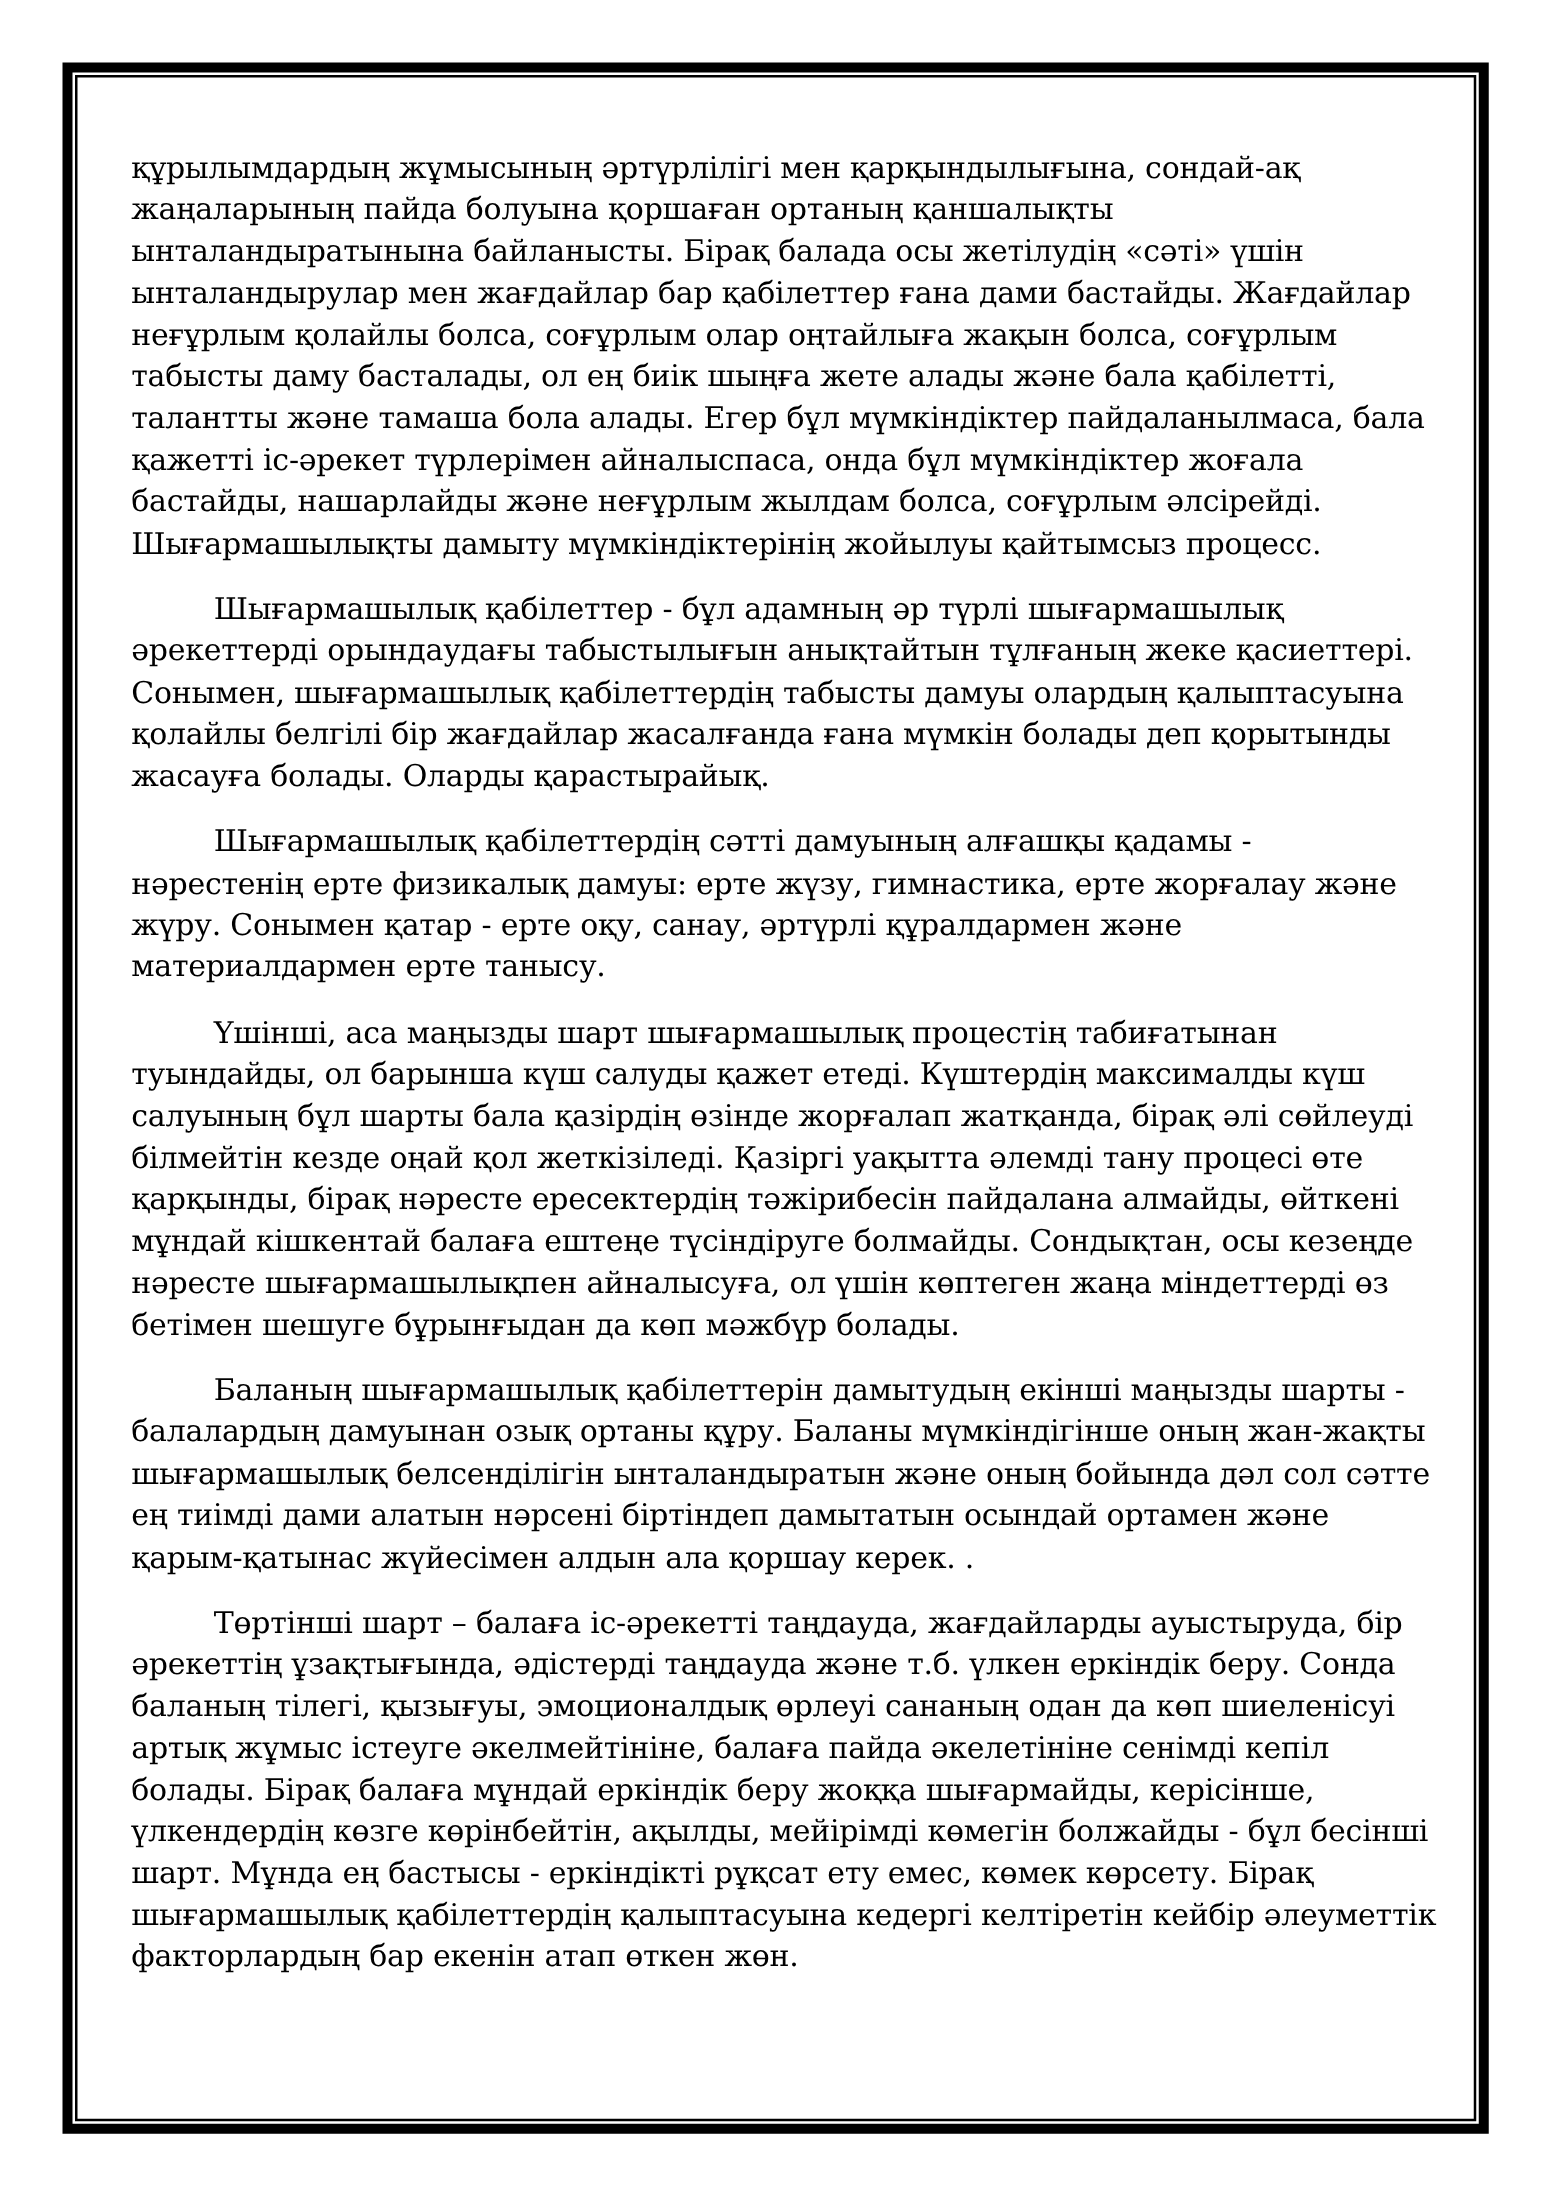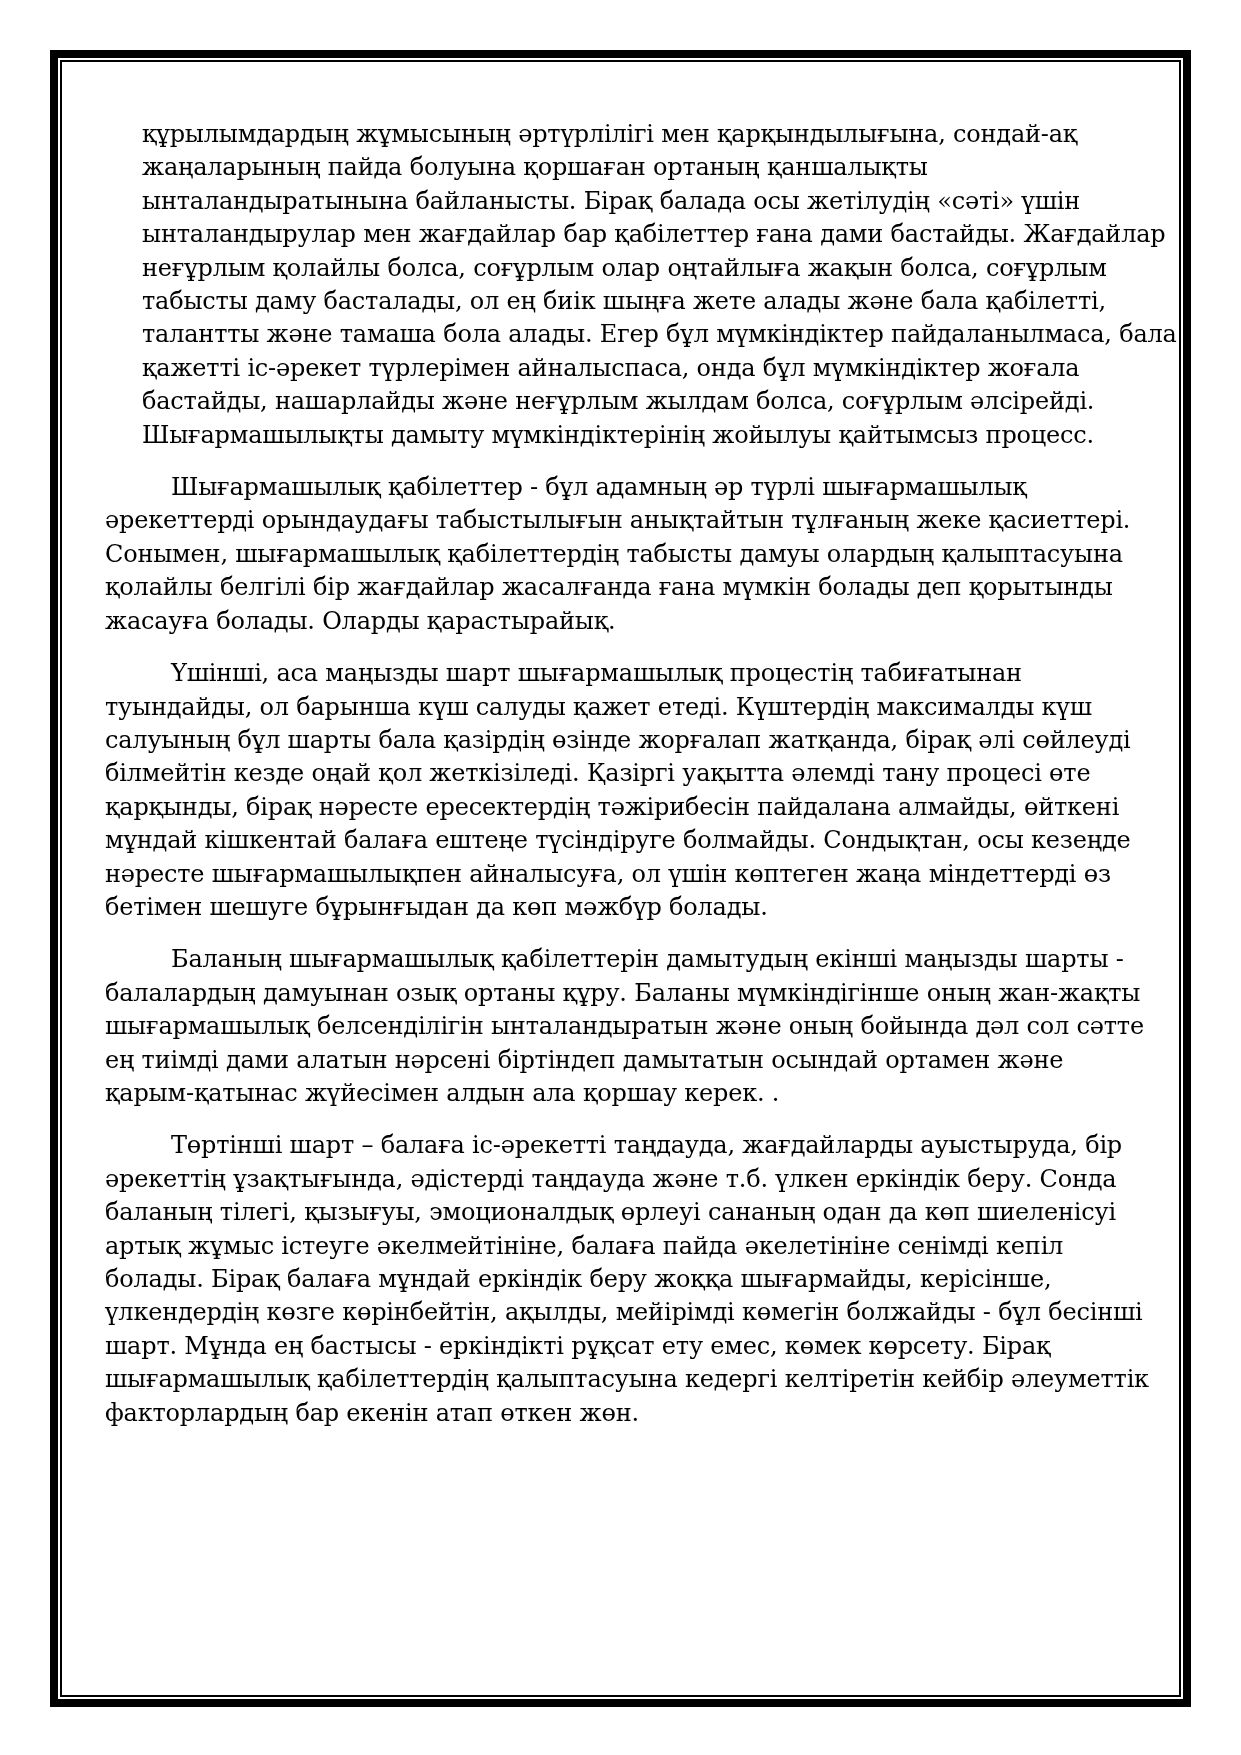--- a/index.html
+++ b/index.html
@@ -41,21 +41,20 @@
   .para {
     margin: 0 0 19px 0;
     font-size: 24px;
     line-height: 33.4px;
     white-space: pre;
     text-indent: 66px;
     letter-spacing: -0.2px;
   }
   .para.no-indent {
     text-indent: 0;
-    margin-left: 37px;
   }
 </style>
 </head>
 <body>
 
 <div class="page">
   <div class="frame-outer">
     <div class="frame-inner"></div>
   </div>
 
@@ -68,20 +67,24 @@
 табысты даму басталады, ол ең биік шыңға жете алады және бала қабілетті,
 талантты және тамаша бола алады. Егер бұл мүмкіндіктер пайдаланылмаса, бала
 қажетті іс-әрекет түрлерімен айналыспаса, онда бұл мүмкіндіктер жоғала
 бастайды, нашарлайды және неғұрлым жылдам болса, соғұрлым әлсірейді.
 Шығармашылықты дамыту мүмкіндіктерінің жойылуы қайтымсыз процесс.</p>
     <p class="para">Шығармашылық қабілеттер - бұл адамның әр түрлі шығармашылық
 әрекеттерді орындаудағы табыстылығын анықтайтын тұлғаның жеке қасиеттері.
 Сонымен, шығармашылық қабілеттердің табысты дамуы олардың қалыптасуына
 қолайлы белгілі бір жағдайлар жасалғанда ғана мүмкін болады деп қорытынды
 жасауға болады. Оларды қарастырайық.</p>
+    <p class="para">Шығармашылық қабілеттердің сәтті дамуының алғашқы қадамы -
+нәрестенің ерте физикалық дамуы: ерте жүзу, гимнастика, ерте жорғалау және
+жүру. Сонымен қатар - ерте оқу, санау, әртүрлі құралдармен және
+материалдармен ерте танысу.</p>
     <p class="para">Үшінші, аса маңызды шарт шығармашылық процестің табиғатынан
 туындайды, ол барынша күш салуды қажет етеді. Күштердің максималды күш
 салуының бұл шарты бала қазірдің өзінде жорғалап жатқанда, бірақ әлі сөйлеуді
 білмейтін кезде оңай қол жеткізіледі. Қазіргі уақытта әлемді тану процесі өте
 қарқынды, бірақ нәресте ересектердің тәжірибесін пайдалана алмайды, өйткені
 мұндай кішкентай балаға ештеңе түсіндіруге болмайды. Сондықтан, осы кезеңде
 нәресте шығармашылықпен айналысуға, ол үшін көптеген жаңа міндеттерді өз
 бетімен шешуге бұрынғыдан да көп мәжбүр болады.</p>
     <p class="para">Баланың шығармашылық қабілеттерін дамытудың екінші маңызды шарты -
 балалардың дамуынан озық ортаны құру. Баланы мүмкіндігінше оның жан-жақты

